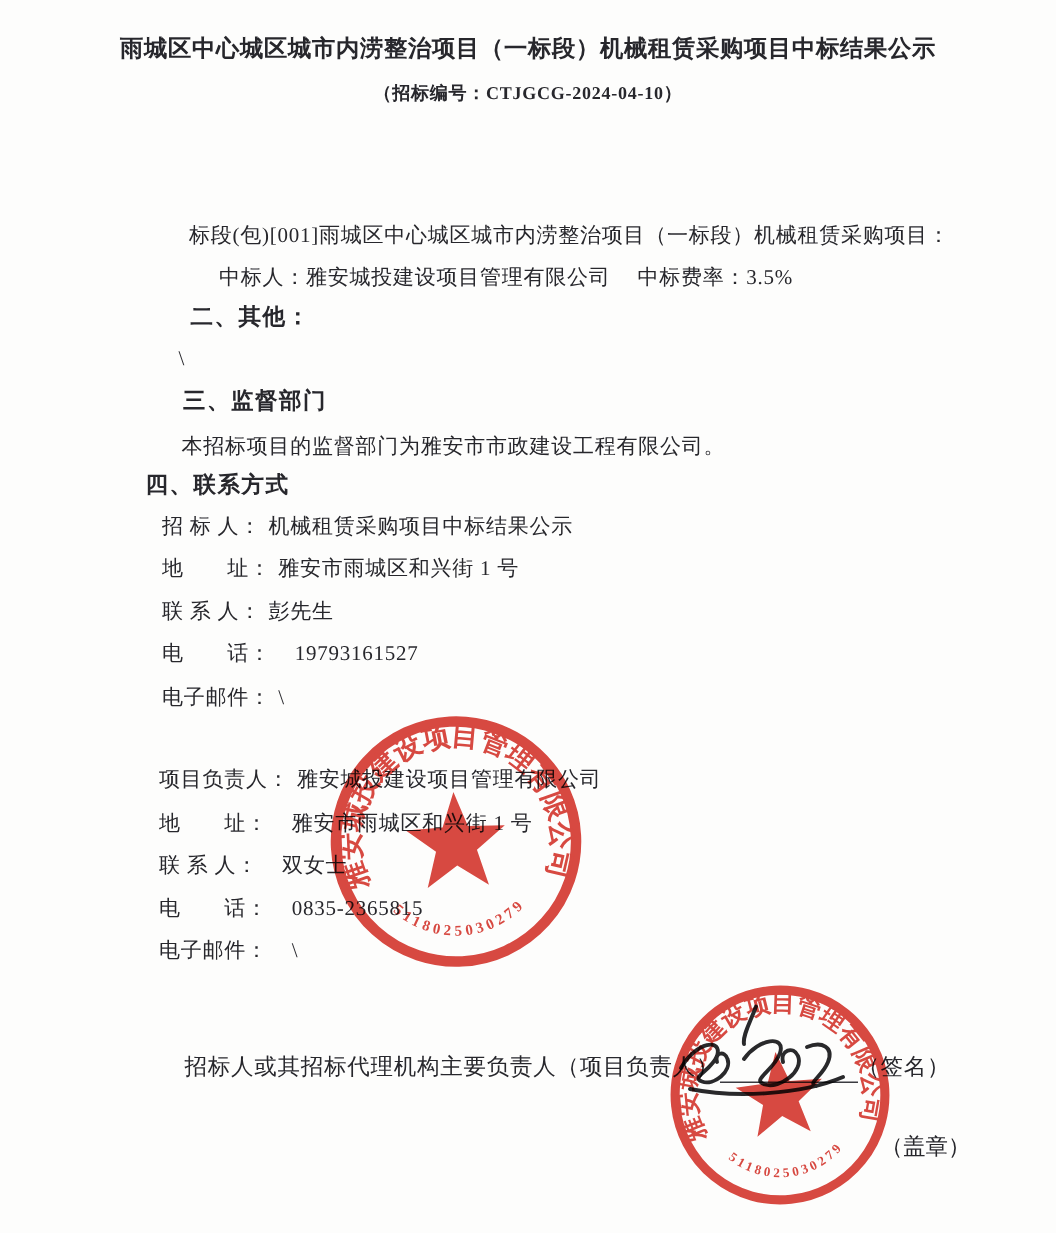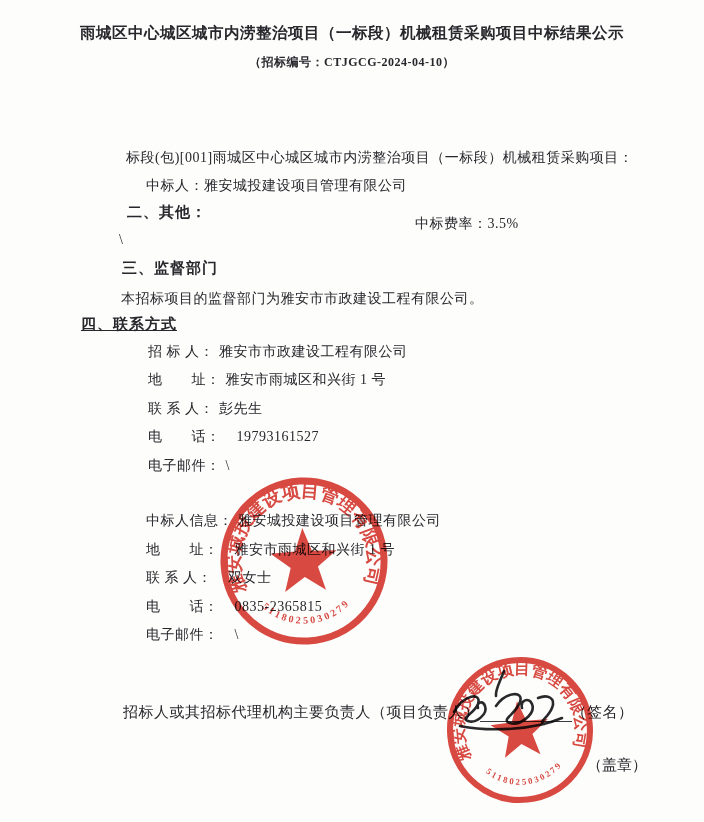--- a/index.html
+++ b/index.html
@@ -9,56 +9,56 @@
     width:704px;height:822px;
     background:#fdfdfc;
     overflow:hidden;
     font-family:"Liberation Serif","DejaVu Serif",serif;
     color:#27272c;
   }
   .abs{position:absolute;white-space:pre;line-height:1.25;}
   .title{left:0;right:0;text-align:center;font-weight:bold;font-size:15.5px;letter-spacing:0.5px;}
   .heading{font-weight:bold;font-size:15px;letter-spacing:1px;}
   .body-text{font-size:14px;letter-spacing:0.5px;}
-  .row{display:flex;align-items:flex-start;font-size:14px;margin-left:40px;}
+  .row{display:flex;align-items:flex-start;font-size:14px;}
   .row .label{white-space:pre;letter-spacing:0.5px;}
   .row .value{white-space:pre;padding-left:5px;letter-spacing:0.5px;}
   .row .value.wide-gap{padding-left:16px;}
   .sigline{display:inline-block;border-bottom:1.5px solid #3a3b40;height:15px;}
   .footer-line{font-size:15px;letter-spacing:0.5px;display:flex;align-items:flex-end;}
   .stamp{position:absolute;mix-blend-mode:multiply;opacity:0.93;}
   .signature{position:absolute;mix-blend-mode:multiply;}
 </style>
 </head>
 <body>
 
 <div class="page">
 
   <div class="abs title" style="top:23px;">雨城区中心城区城市内涝整治项目（一标段）机械租赁采购项目中标结果公示</div>
   <div class="abs title" style="top:55px;font-size:12px;">（招标编号：CTJGCG-2024-04-10）</div>
 
   <div class="abs body-text" style="left:126px;top:149px;">标段(包)[001]雨城区中心城区城市内涝整治项目（一标段）机械租赁采购项目：</div>
   <div class="abs body-text" style="left:146px;top:177px;"><span>中标人：</span><span>雅安城投建设项目管理有限公司</span></div>
-  <div class="abs body-text" style="left:415px;top:177px;margin-top:38px;"><span>中标费率：</span><span>3.5%</span></div>
+  <div class="abs body-text" style="left:425px;top:177px;"><span>中标费率：</span><span>3.5%</span></div>
 
   <div class="abs heading" style="left:127px;top:203px;">二、其他：</div>
   <div class="abs body-text" style="left:119px;top:231px;">\</div>
 
   <div class="abs heading" style="left:122px;top:259px;">三、监督部门</div>
   <div class="abs body-text" style="left:121px;top:290px;">本招标项目的监督部门为雅安市市政建设工程有限公司。</div>
 
-  <div class="abs heading" style="left:81px;top:315px;text-decoration:underline;">四、联系方式</div>
+  <div class="abs heading" style="left:97px;top:315px;">四、联系方式</div>
 
-  <div class="abs row" style="left:108px;top:343px;"><span class="label">招 标 人：</span><span class="value">雅安市市政建设工程有限公司</span></div>
+  <div class="abs row" style="left:108px;top:343px;"><span class="label">招 标 人：</span><span class="value">机械租赁采购项目中标结果公示</span></div>
   <div class="abs row" style="left:108px;top:371px;"><span class="label">地　　址：</span><span class="value">雅安市雨城区和兴街 1 号</span></div>
   <div class="abs row" style="left:108px;top:400px;"><span class="label">联 系 人：</span><span class="value">彭先生</span></div>
   <div class="abs row" style="left:108px;top:428px;"><span class="label">电　　话：</span><span class="value wide-gap">19793161527</span></div>
   <div class="abs row" style="left:108px;top:457px;"><span class="label">电子邮件：</span><span class="value">\</span></div>
 
-  <div class="abs row" style="left:106px;top:512px;"><span class="label">中标人信息：</span><span class="value">雅安城投建设项目管理有限公司</span></div>
+  <div class="abs row" style="left:106px;top:512px;"><span class="label">项目负责人：</span><span class="value">雅安城投建设项目管理有限公司</span></div>
   <div class="abs row" style="left:106px;top:541px;"><span class="label">地　　址：</span><span class="value wide-gap">雅安市雨城区和兴街 1 号</span></div>
   <div class="abs row" style="left:106px;top:569px;"><span class="label">联 系 人：</span><span class="value wide-gap">双女士</span></div>
   <div class="abs row" style="left:106px;top:598px;"><span class="label">电　　话：</span><span class="value wide-gap">0835-2365815</span></div>
   <div class="abs row" style="left:106px;top:626px;"><span class="label">电子邮件：</span><span class="value wide-gap">\</span></div>
 
   <div class="abs footer-line" style="left:123px;top:703px;">
     <span>招标人或其招标代理机构主要负责人（项目负责人）</span><span class="sigline" style="width:92px;"></span><span>（签名）</span>
   </div>
   <div class="abs" style="left:539px;top:756px;font-size:15px;margin-left:48px;">（盖章）</div>
 

